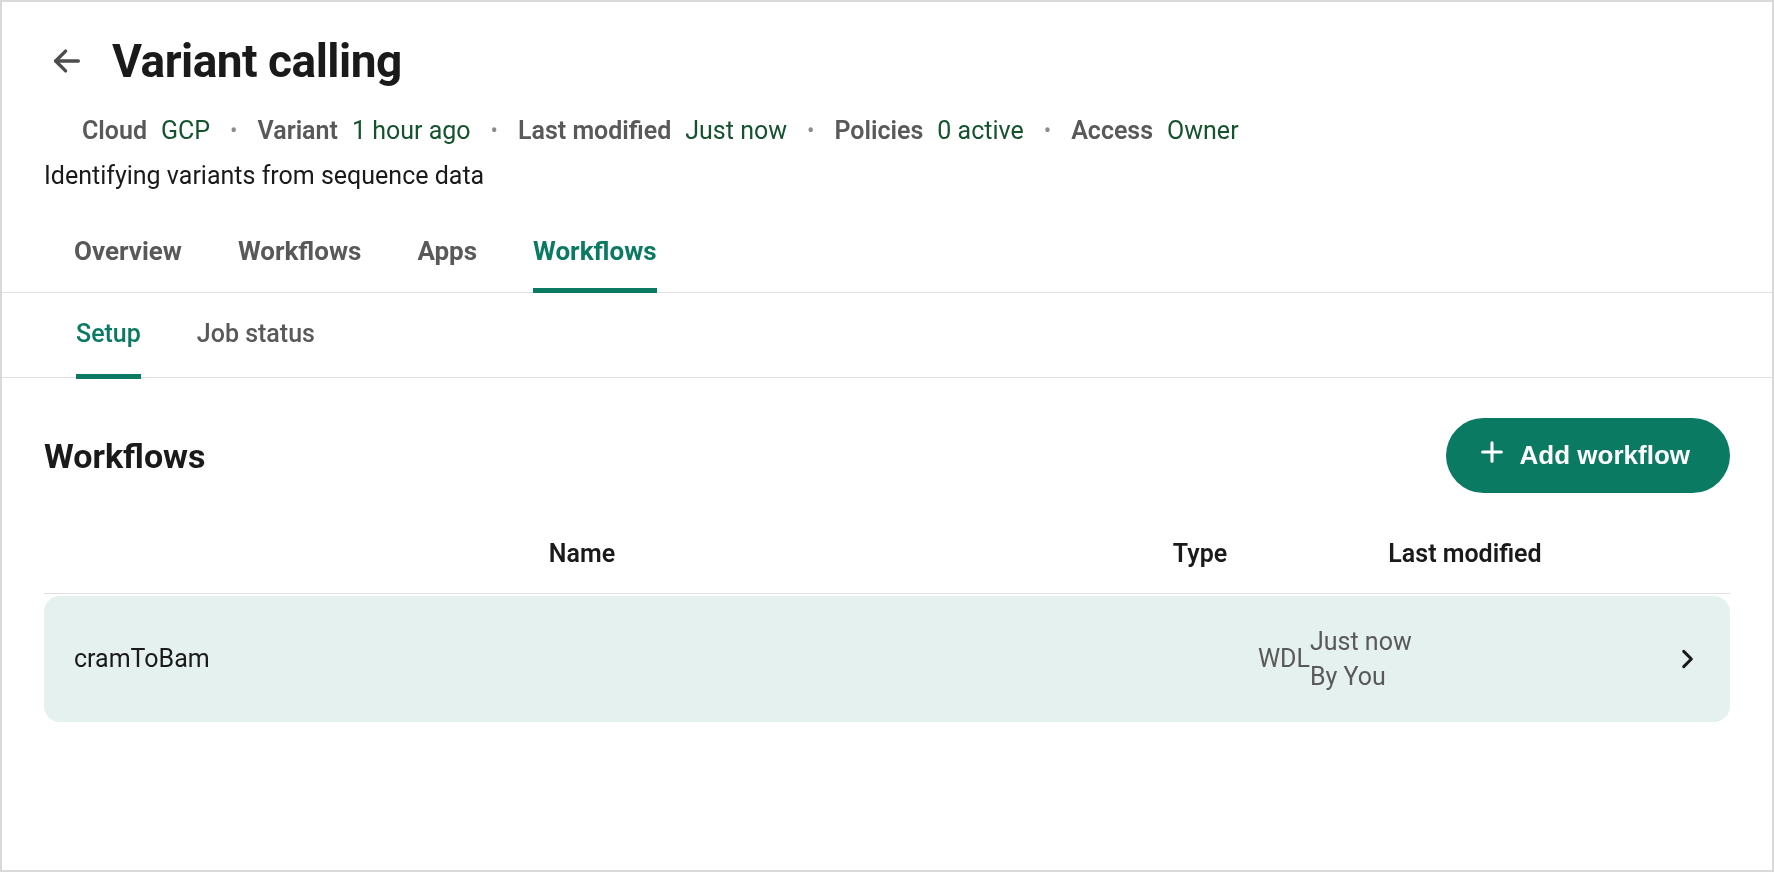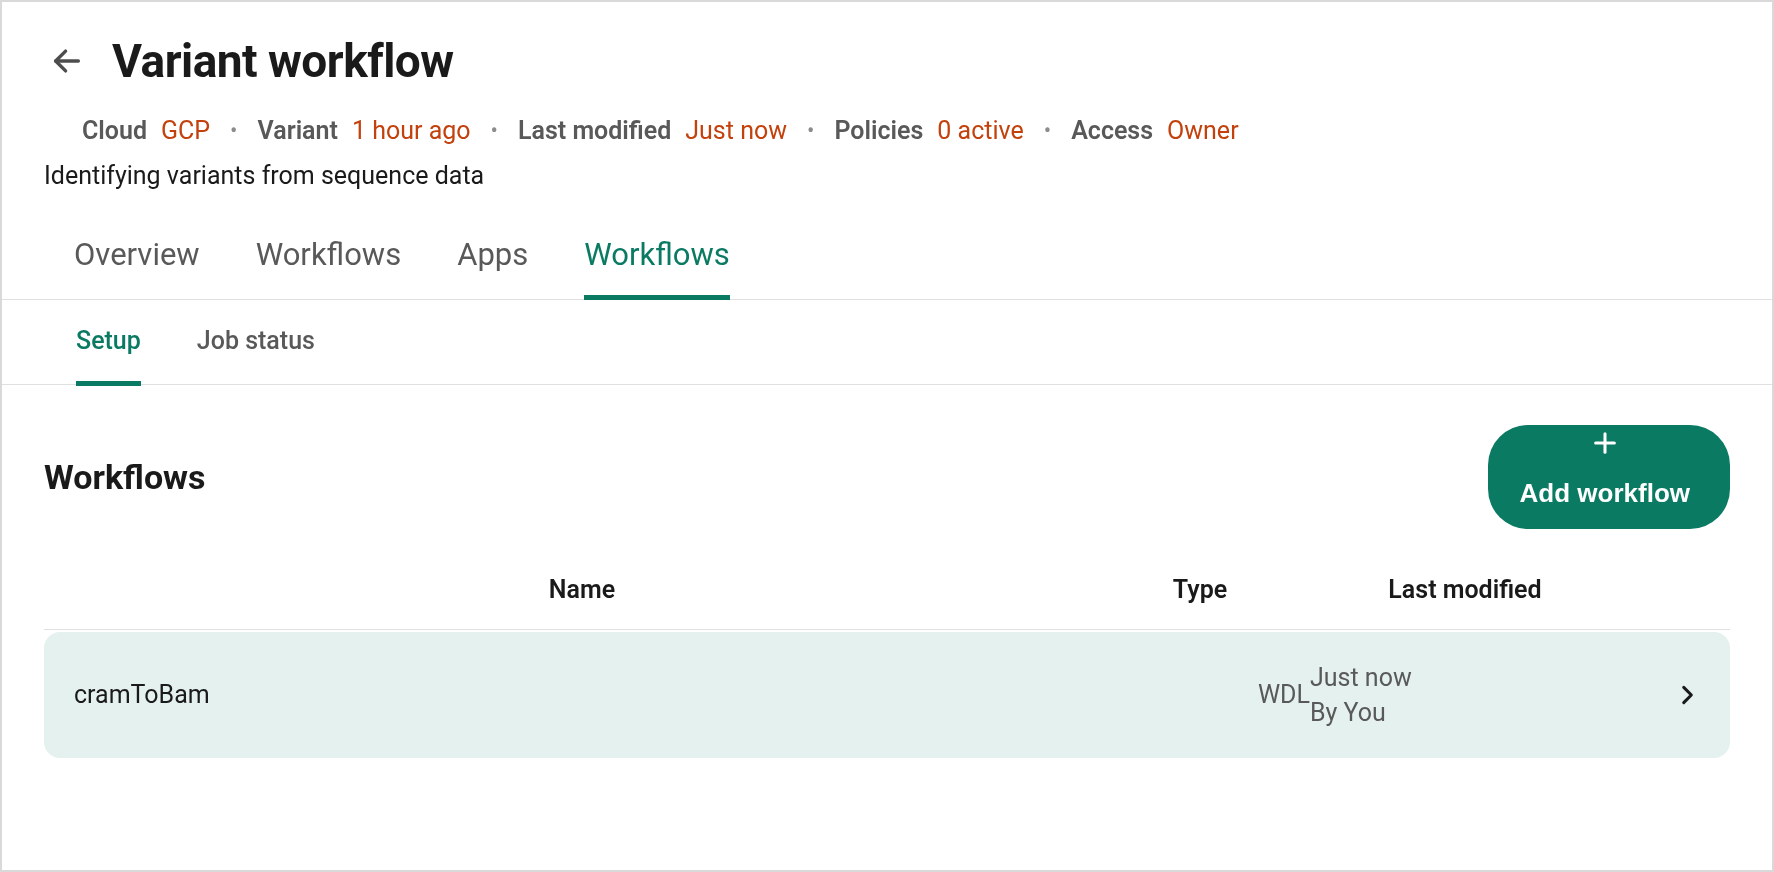--- a/index.html
+++ b/index.html
@@ -40,36 +40,36 @@
     display:flex;
     align-items:center;
     gap: 14px;
     padding: 18px 42px 6px 42px;
     font-size: 25px;
     color:#1a1a1a;
     flex-wrap:wrap;
     margin-left:38px;
   }
   .meta-label { color:#595959; font-weight:600; }
-  .meta-value { color:#c2410c; font-weight:400; }
+  .meta-value { color:#14532d; font-weight:400; }
   .meta-dot { color:#8c8c8c; font-size:22px; padding:0 6px;}
   .description {
     padding: 10px 42px 26px 42px;
     font-size: 25px;
     color:#1a1a1a;
   }
   .primary-tabs {
     display:flex;
     gap: 56px;
     padding: 0 72px;
     border-bottom: 1.5px solid #e0e0e0;
   }
   .primary-tab {
-    font-size: 31px;
-    font-weight:400;
+    font-size: 26px;
+    font-weight:700;
     color:#595959;
     padding: 20px 0 22px 0;
     cursor:pointer;
     border-bottom: 5px solid transparent;
     margin-bottom:-1.5px;
   }
   .primary-tab.active {
     color:#0b7a63;
     border-bottom-color:#0b7a63;
   }
@@ -114,23 +114,22 @@
   .add-button {
     display:flex;
     align-items:center;
     gap:14px;
     background:#0b7a63;
     color:#fff;
     font-size:26px;
     font-weight:600;
     border:none;
     border-radius: 40px;
-    padding: 4px 40px 20px 32px;
-    cursor:pointer;
-    flex-direction:column;
+    padding: 20px 40px 20px 32px;
+    cursor:pointer;
   }
   .add-button svg { width:28px; height:28px; }
   .table {
     margin-top: 44px;
   }
   .table-head {
     display:grid;
     grid-template-columns: 1fr 220px 310px 80px;
     padding: 0 30px 22px 30px;
     border-bottom: 1.5px solid #e0e0e0;
@@ -162,21 +161,21 @@
 
 <div class="container">
 
   <div class="header-row">
     <div class="back-icon">
       <svg viewBox="0 0 24 24" width="34" height="34" fill="none" stroke="currentColor" stroke-width="2.4" stroke-linecap="round" stroke-linejoin="round">
         <line x1="20" y1="12" x2="4" y2="12"></line>
         <polyline points="11 5 4 12 11 19"></polyline>
       </svg>
     </div>
-    <h1 class="page-title">Variant workflow</h1>
+    <h1 class="page-title">Variant calling</h1>
   </div>
 
   <div class="meta-row">
     <span class="meta-label">Cloud</span>
     <span class="meta-value">GCP</span>
     <span class="meta-dot">•</span>
     <span class="meta-label">Variant</span>
     <span class="meta-value">1 hour ago</span>
     <span class="meta-dot">•</span>
     <span class="meta-label">Last modified</span>

